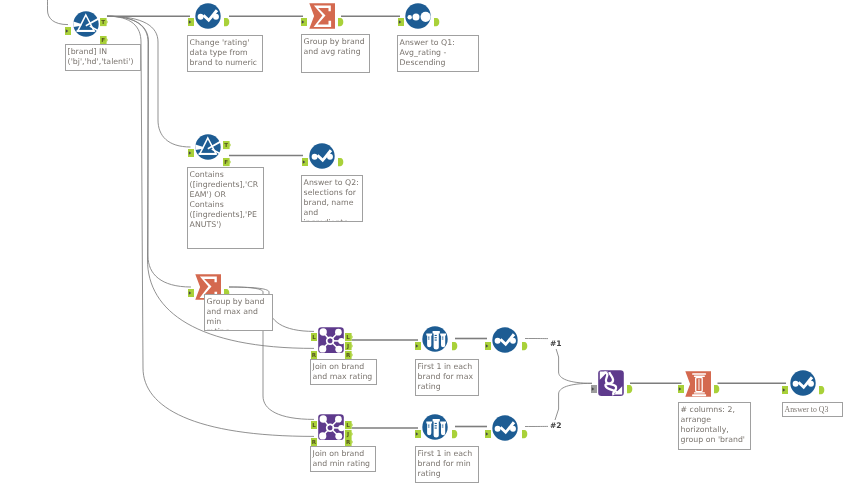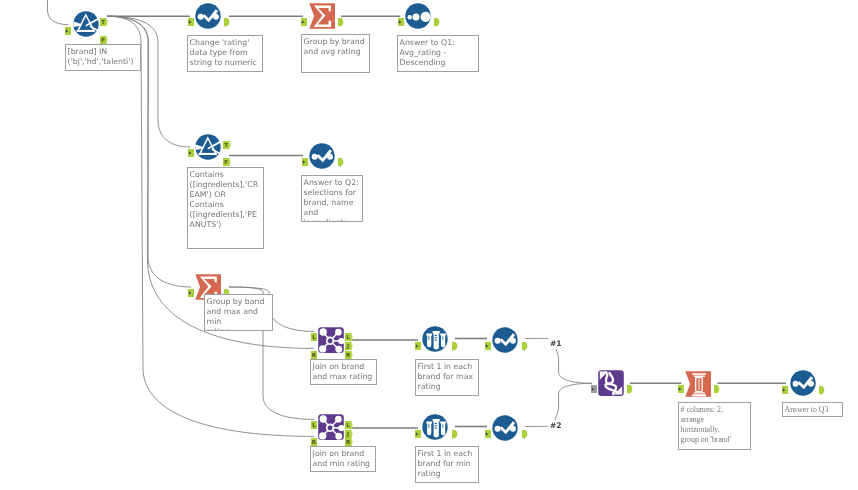--- a/index.html
+++ b/index.html
@@ -411,21 +411,21 @@
         <div class="conn" style="position: absolute; left: 819px; top: 379.5px; width: 8px; height: 9px;"><svg width="8" height="9" viewBox="0 0 8 9">
             <path d="M0 0.1 L2.4 0.1 C 6.3 0.1, 6.3 8.2, 2.4 8.2 L0 8.2 Z" fill="#a9d139"></path>
           </svg></div>
       </div>
     </div>
   <div id="notes">
       <div class="note" style="left: 65px; top: 44px; width: 76px; height: 27px;"><span>[brand] IN
 ('bj','hd','talenti')</span></div>
       <div class="note" style="left: 187px; top: 35px; width: 76px; height: 37px;"><span>Change 'rating'
 data type from
-string to numeric</span></div>
+brand to numeric</span></div>
       <div class="note" style="left: 301px; top: 34px; width: 69px; height: 39px;"><span>Group by brand
 and avg rating</span></div>
       <div class="note" style="left: 397px; top: 35px; width: 82px; height: 37px;"><span>Answer to Q1:
 Avg_rating -
 Descending</span></div>
       <div class="note" style="left: 187px; top: 167px; width: 77px; height: 82px;"><span>Contains
 ([ingredients],'CR
 EAM') OR
 Contains
 ([ingredients],'PE
@@ -440,21 +440,21 @@
       <div class="note" style="left: 310px; top: 359px; width: 67px; height: 26px;"><span>Join on brand
 and max rating</span></div>
       <div class="note" style="left: 415px; top: 359px; width: 64px; height: 37px;"><span>First 1 in each
 brand for max
 rating</span></div>
       <div class="note" style="left: 310px; top: 446px; width: 66px; height: 26px;"><span>Join on brand
 and min rating</span></div>
       <div class="note" style="left: 415px; top: 446px; width: 64px; height: 37px;"><span>First 1 in each
 brand for min
 rating</span></div>
-      <div class="note" style="left: 678px; top: 402px; width: 73px; height: 48px; font-family: Liberation Serif, serif;"><span># columns: 2,
+      <div class="note" style="left: 678px; top: 402px; width: 73px; height: 48px;"><span># columns: 2,
 arrange
 horizontally,
 group on 'brand'</span></div>
       <div class="note" style="left: 782px; top: 402px; width: 61px; height: 15px; font-family: Liberation Serif, serif;"><span>Answer to Q3</span></div>
       <div class="hashlabel" style="left: 548px; top: 337.5px;">#1</div>
       <div class="hashlabel" style="left: 548px; top: 419.5px;">#2</div>
     </div>
 </div>
 
 </body></html>

